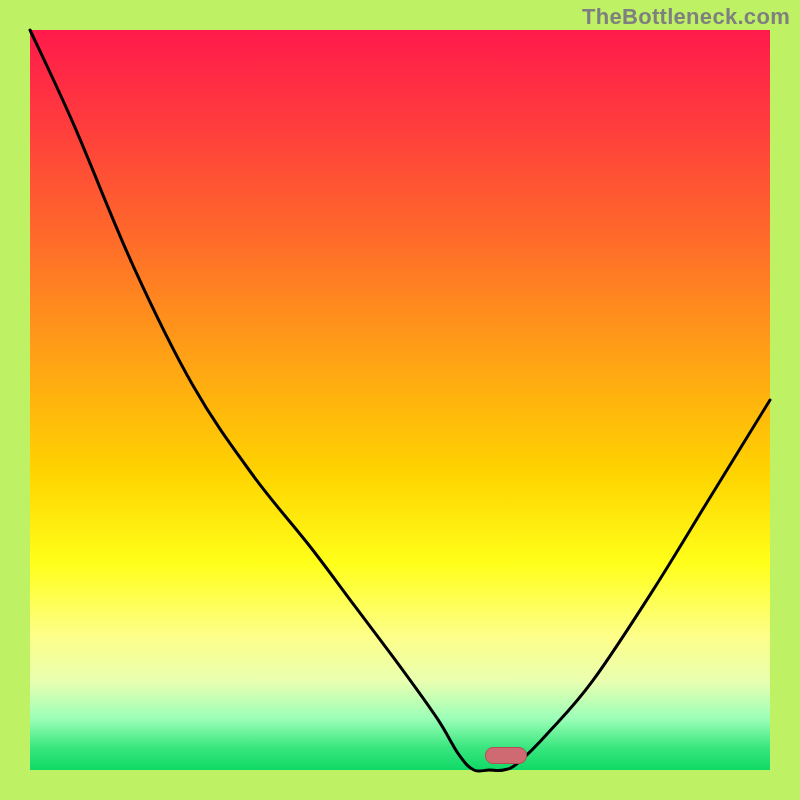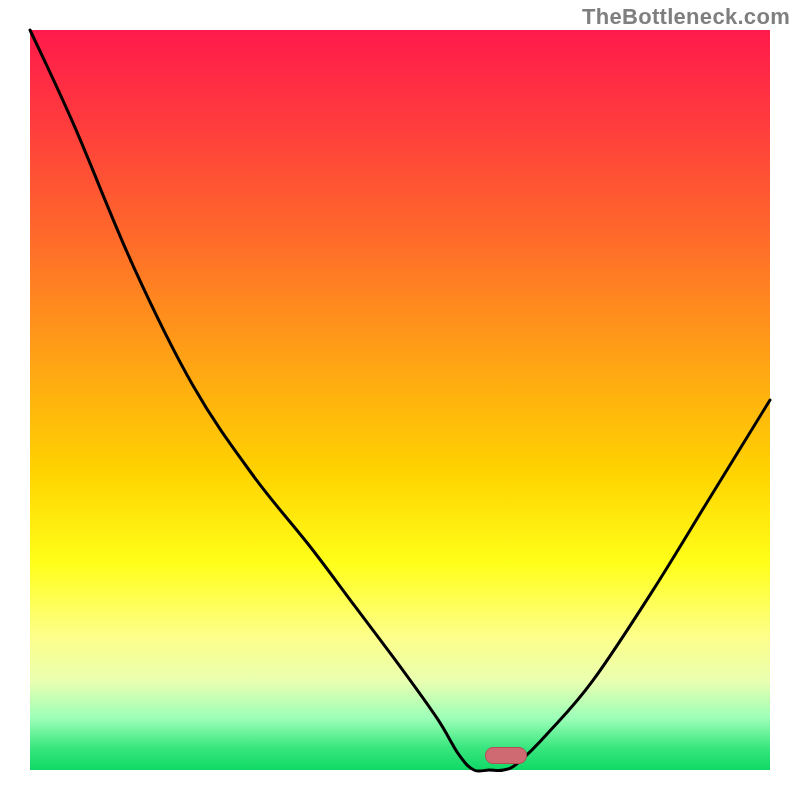--- a/index.html
+++ b/index.html
@@ -9,21 +9,21 @@
     height: 800px;
     background: #000;
     overflow: hidden;
   }
   .frame {
     position: absolute;
     left: 0;
     top: 0;
     width: 800px;
     height: 800px;
-    background: #ffffff;
+    background: #bef264;
   }
   .plot {
     position: absolute;
     left: 30px;
     top: 30px;
     width: 740px;
     height: 740px;
     background: linear-gradient(
       to bottom,
       #ff1a4b 0%,

